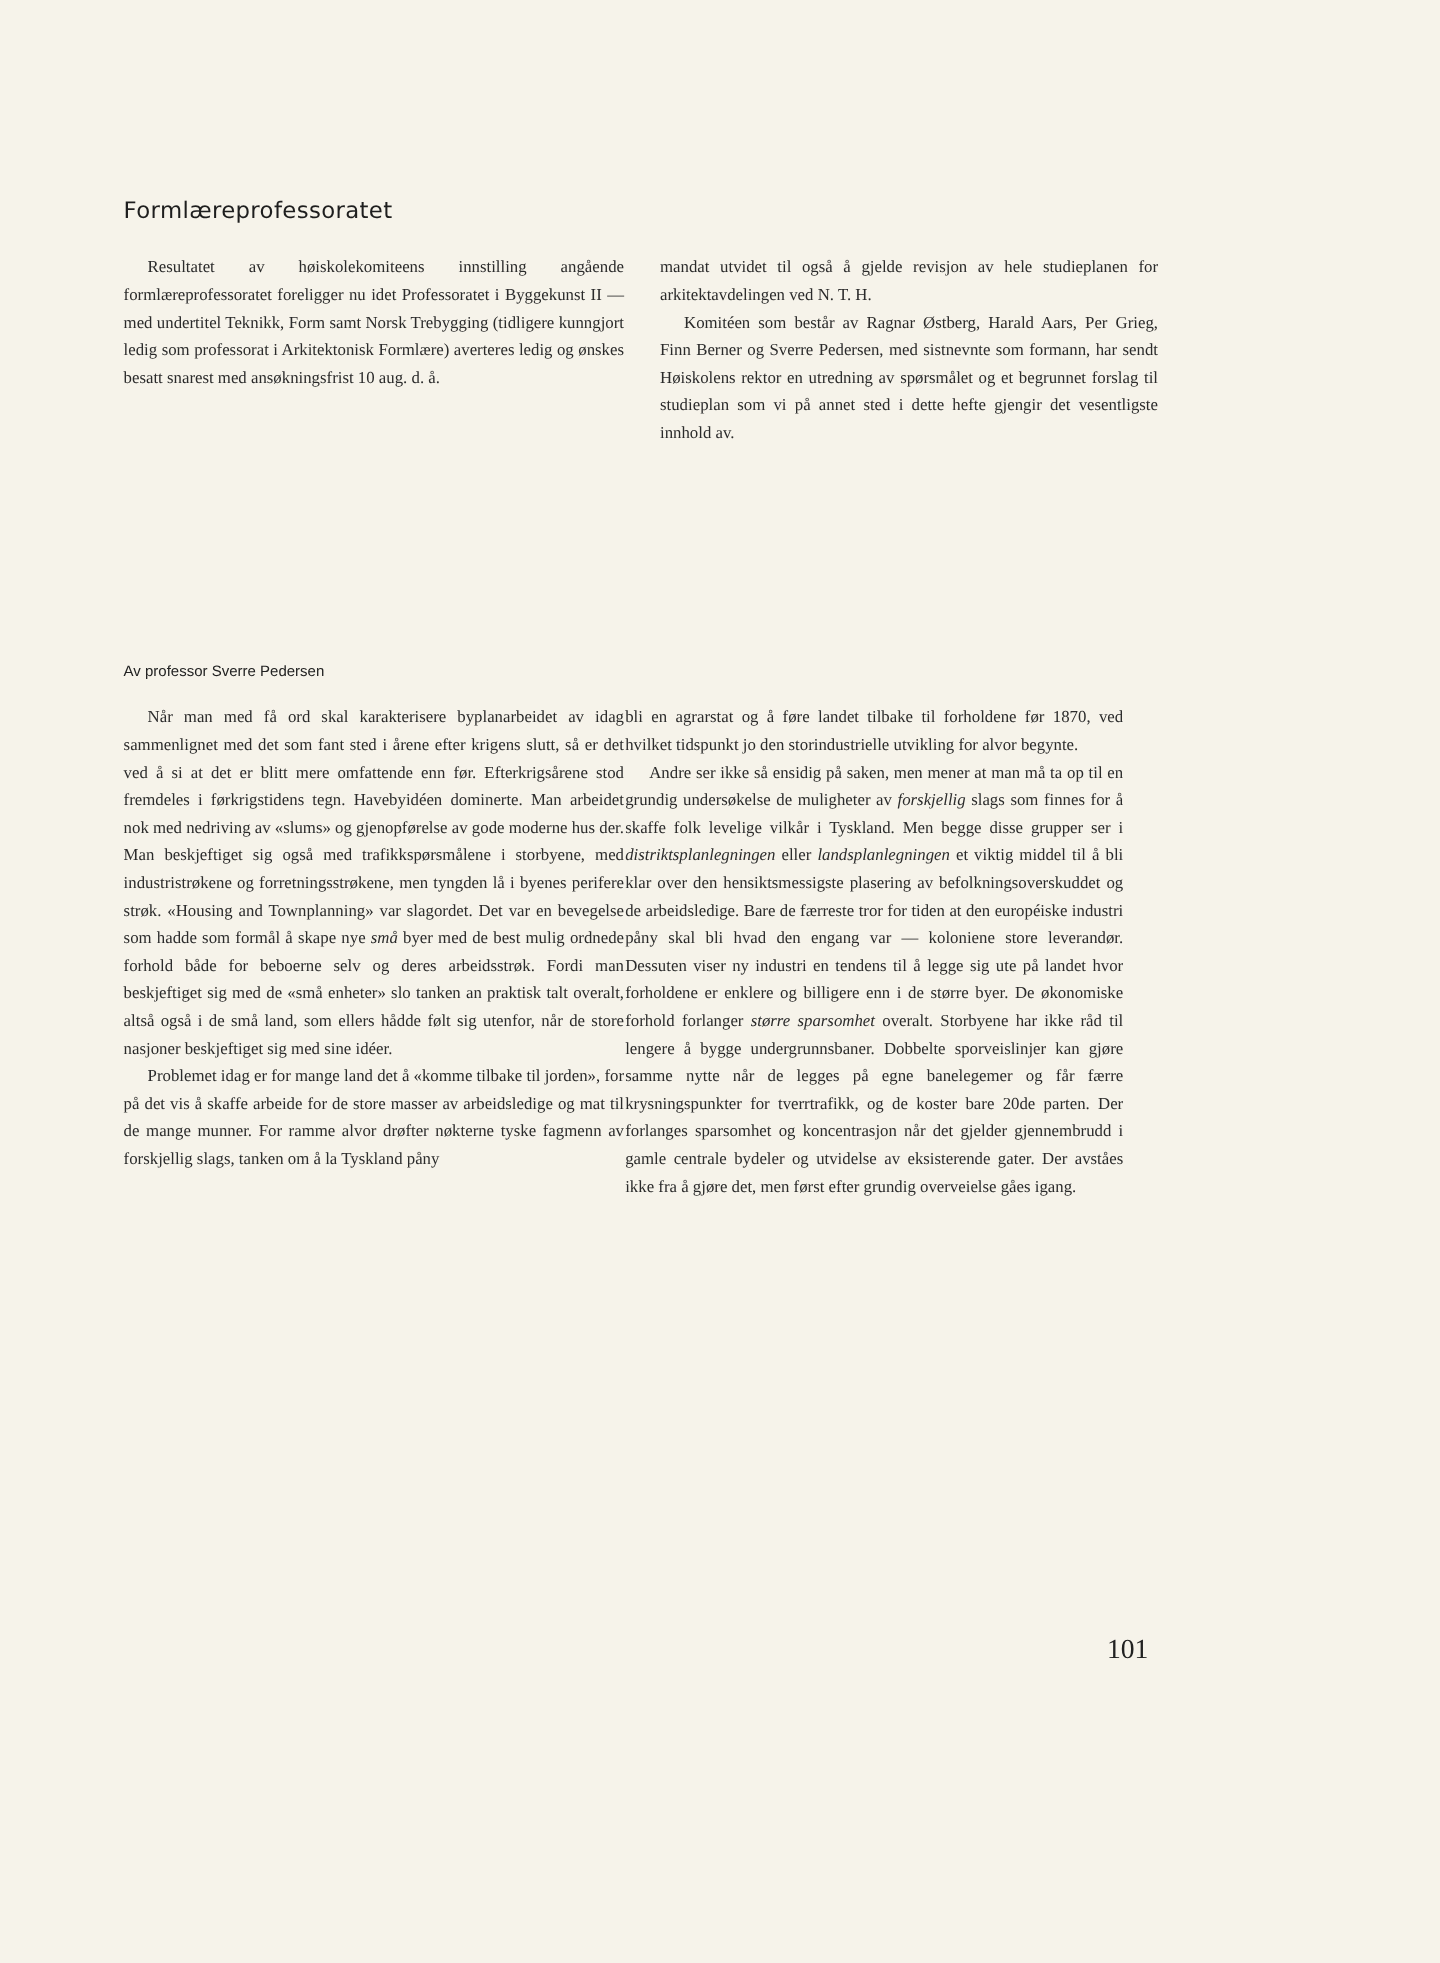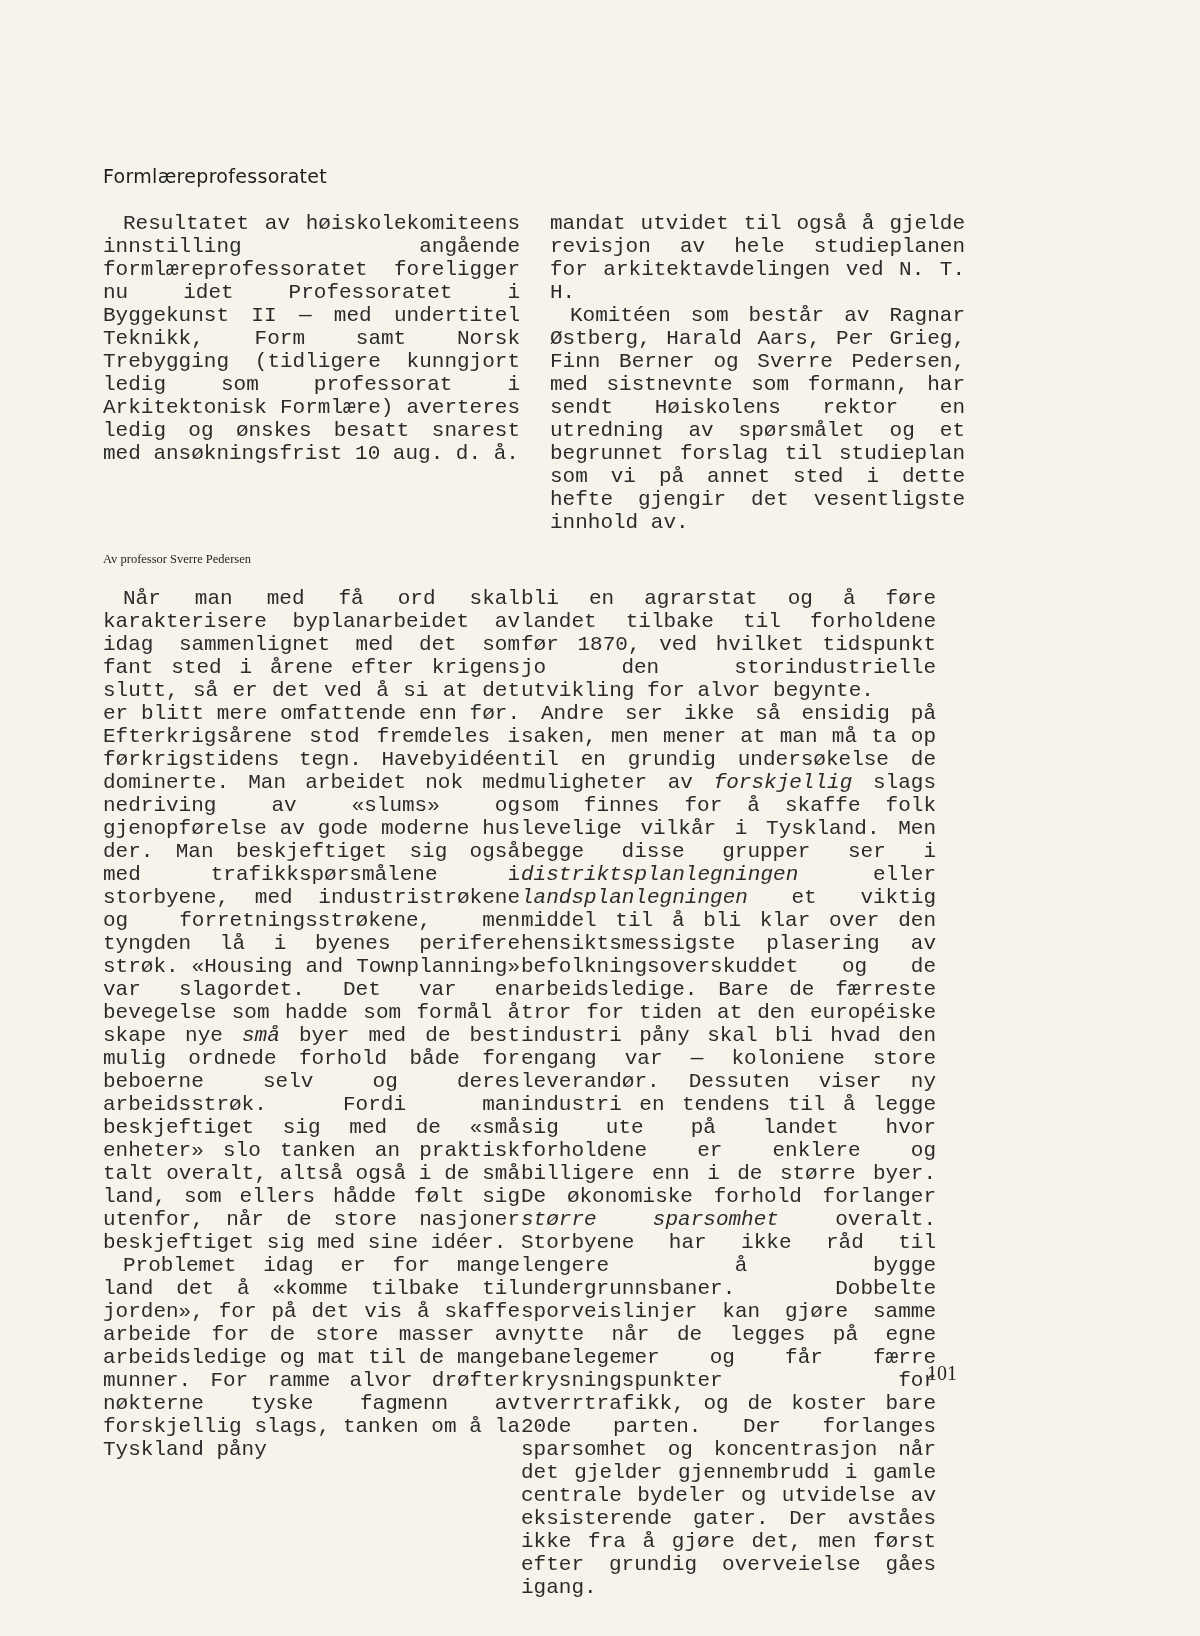--- a/index.html
+++ b/index.html
@@ -12,35 +12,35 @@
     overflow: hidden;
   }
   .page { position: absolute; left: 0; top: 0; width: 1200px; height: 1636px; }
   .h1 {
     position: absolute; left: 103px;
     font-family: "DejaVu Sans", "Liberation Sans", sans-serif;
     font-size: 19px; color: #1e1e1e; letter-spacing: 0.3px; margin: 0; font-weight: normal;
   }
   .byline {
     position: absolute; left: 103px; top: 552px;
-    font-family: Liberation Serif, serif;
+    font-family: Liberation Sans, sans-serif;
     font-size: 12.5px; color: #222; text-align: right;
   }
   .col {
     position: absolute; width: 417px;
-    font-family: Liberation Mono, monospace;
-    font-size: 21px; line-height: 23px; text-align: justify;
+    font-family: Liberation Serif, serif;
+    font-size: 14px; line-height: 23px; text-align: justify;
     color: #2b2b2b;
   }
   .col p { margin: 0; text-indent: 20px; }
   .col p.cont { text-indent: 0; }
   .col p.gap { margin-top: 8px; }
   .pageno {
     position: absolute; right: 243px; top: 1362px;
-    font-family: "Liberation Serif", serif; font-size: 20px; color: #222;
+    font-family: "Liberation Serif", serif; font-size: 23px; color: #222;
   }
 </style>
 </head>
 <body>
 
 <div class="page">
 
   <h1 class="h1" style="top:165px">Formlæreprofessoratet</h1>
 
   <div class="col" style="left:103px; top:212px;">

